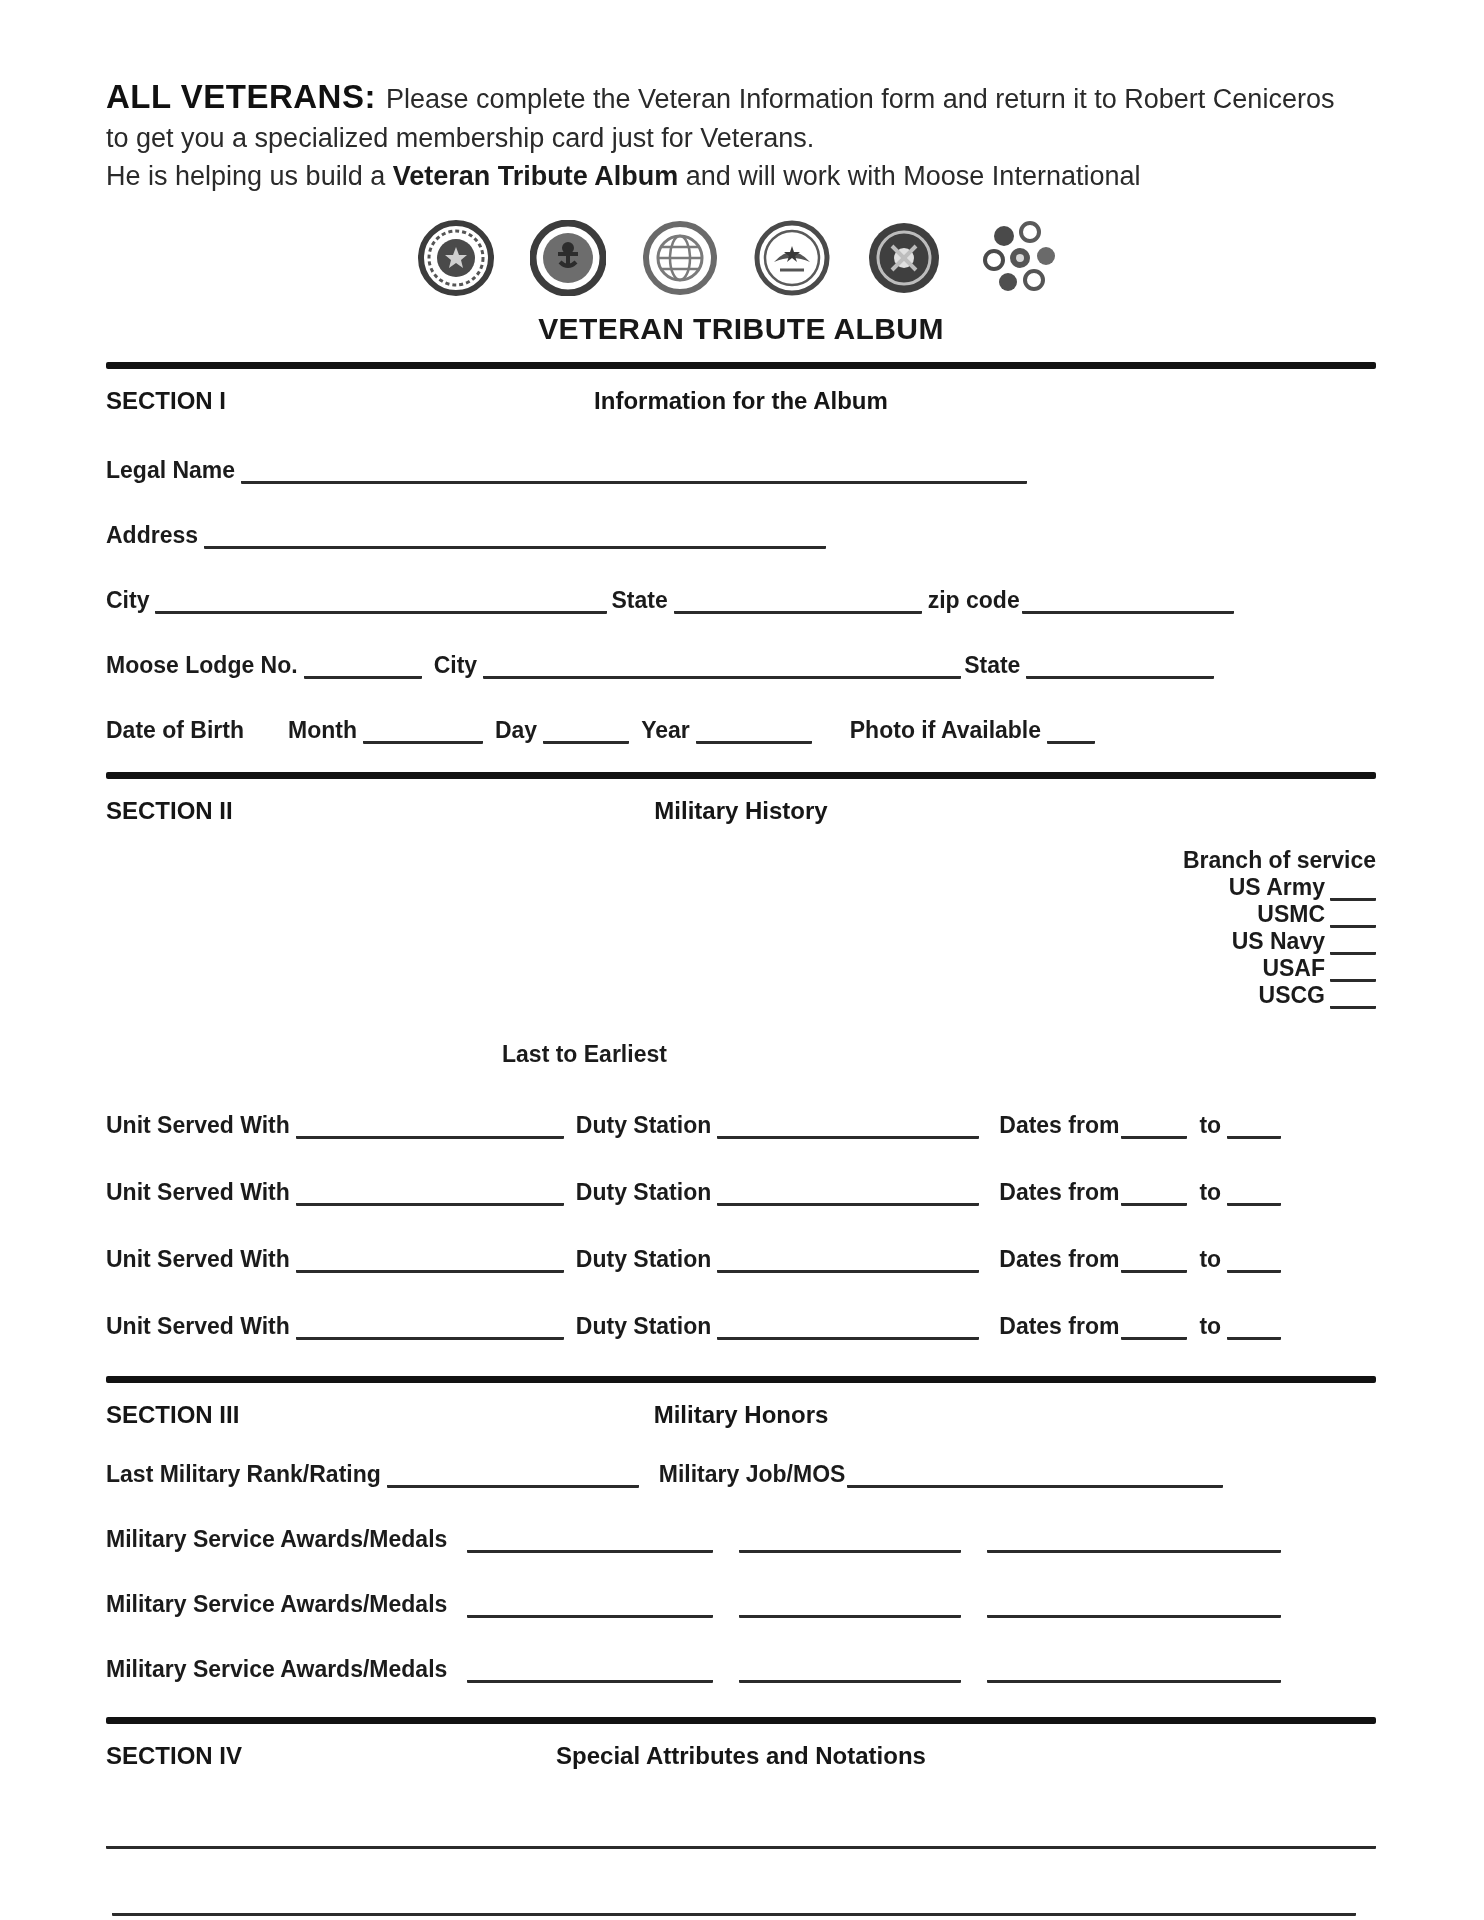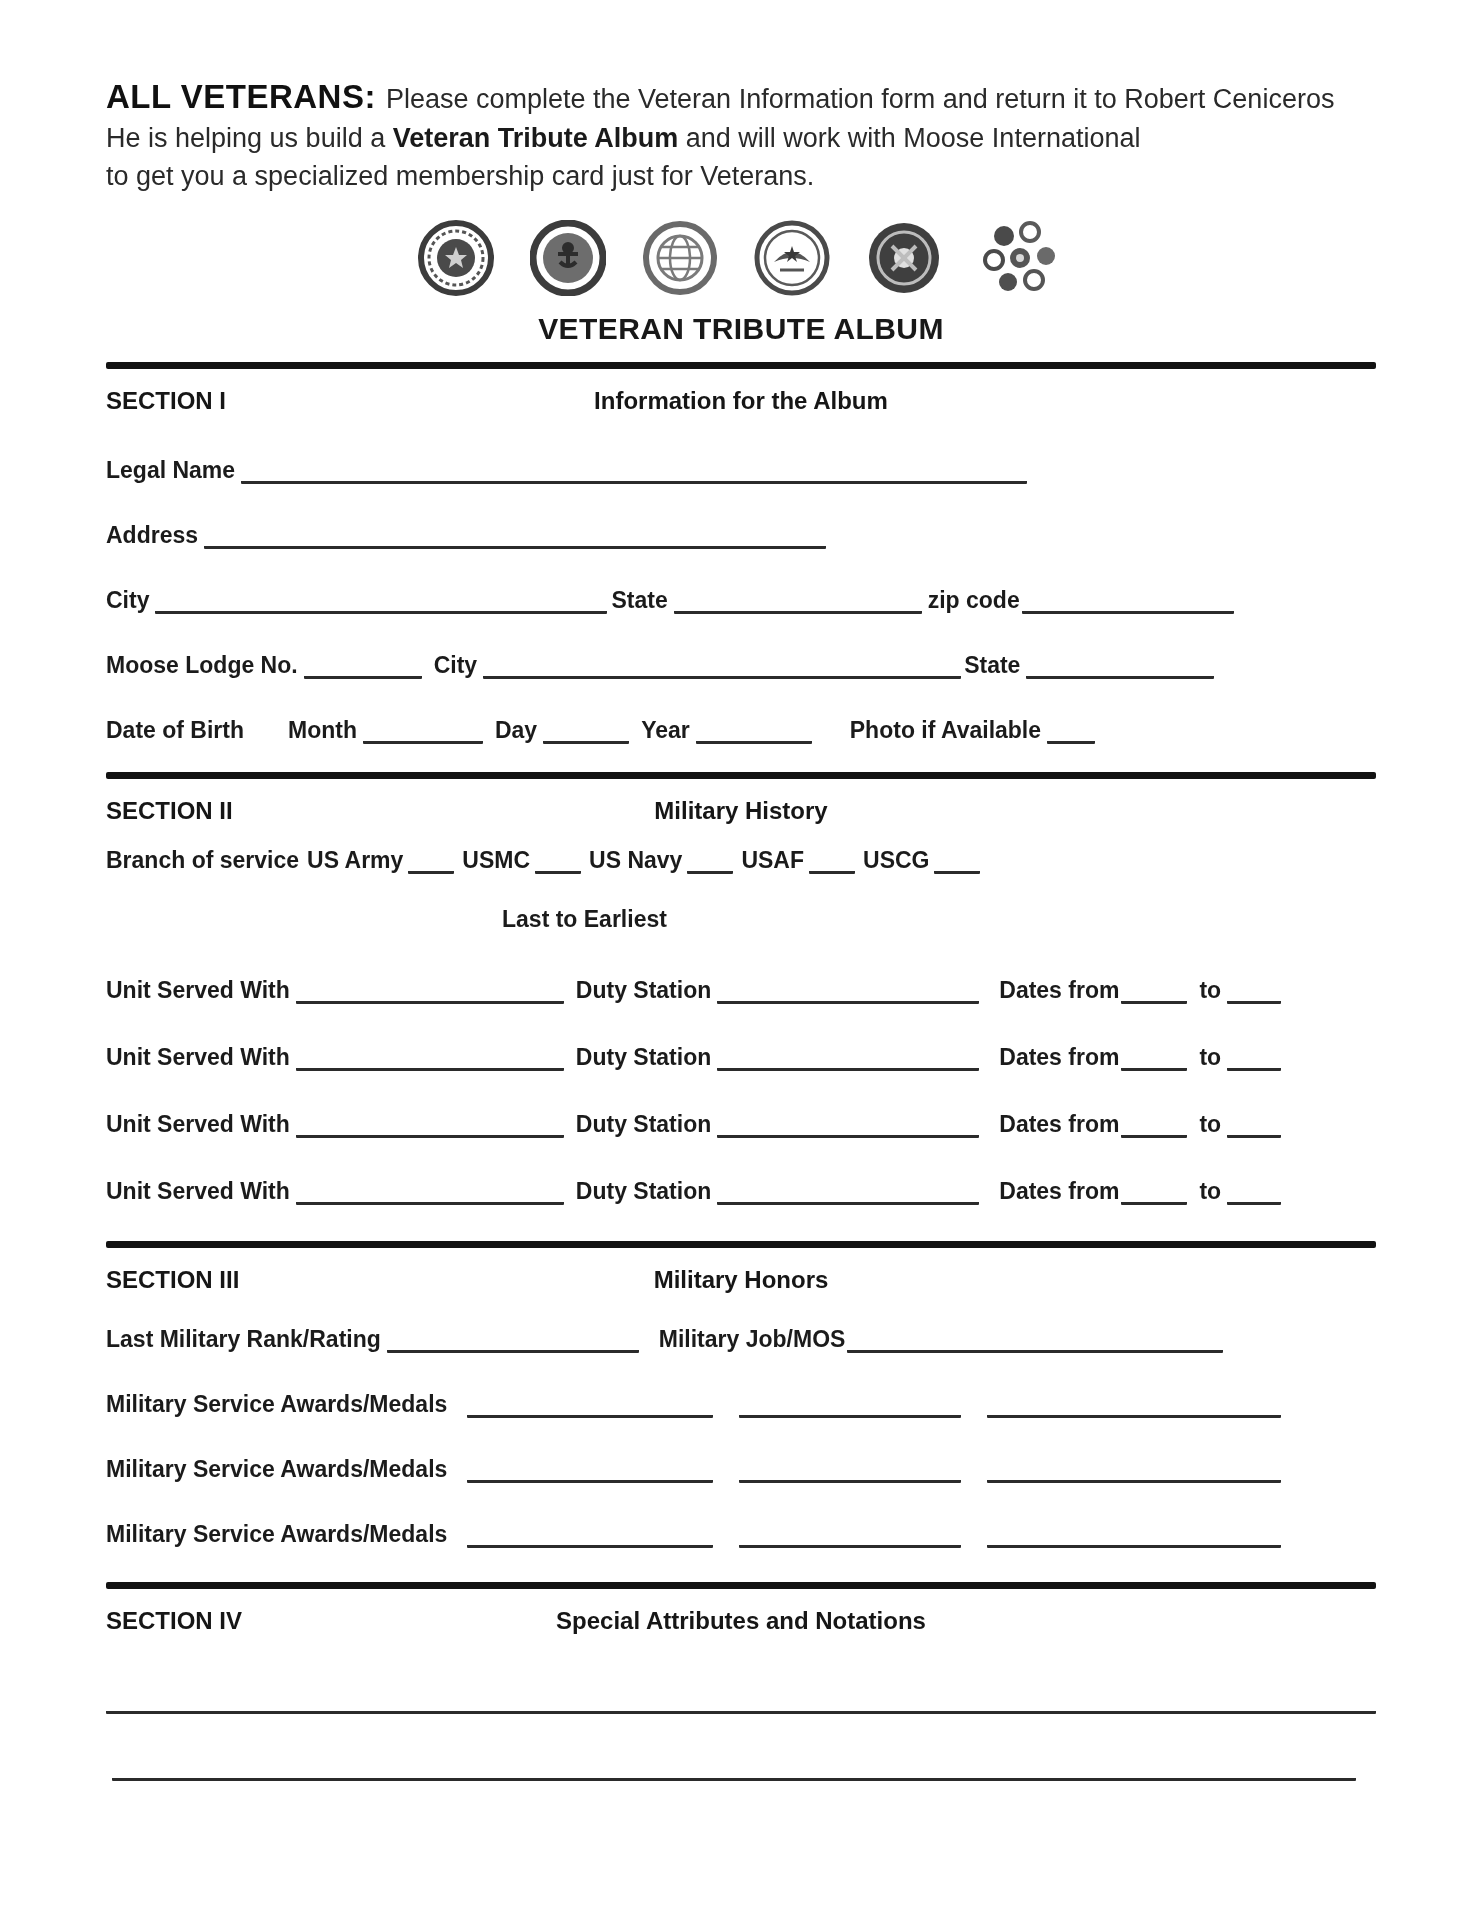--- a/index.html
+++ b/index.html
@@ -25,36 +25,36 @@
   
   .sec-head{position:relative;margin-top:18px;height:34px;}
   .sec-label{position:absolute;left:0;top:0;font-weight:700;font-size:24px;color:#161616;}
   .sec-title{display:block;text-align:center;font-weight:700;font-size:24px;color:#161616;}
   
   .frow{display:flex;align-items:flex-end;font-size:23px;font-weight:700;color:#1b1b1b;white-space:nowrap;}
   .bl{border-bottom:3px solid #2b2b2b;height:24px;flex:none;margin-left:6px;border-radius:1px;}
   .lbl{flex:none;}
   .lbl.after{margin-left:12px;}
   .mt36{margin-top:36px;text-align:right;} .mt38{margin-top:38px;} .mt40{margin-top:40px;}
-  .mt44{margin-top:44px;} .mt26{margin-top:26px;} .mt16{margin-top:16px;} .mt46{margin-top:46px;}
+  .mt44{margin-top:44px;} .mt26{margin-top:26px;} .mt16{margin-top:16px;flex-direction:column;} .mt46{margin-top:46px;}
   .order-note{margin-top:32px;font-size:23px;font-weight:700;padding-left:396px;color:#1b1b1b;}
   .branch-group{display:flex;align-items:flex-end;margin-left:8px;}
   .branch-group:first-of-type{margin-left:100px;}
   .branch-line{width:46px;margin-left:5px;}
   .grow{flex:1 1 auto;}
 </style>
 </head>
 <body>
 
 <div class="page">
 
   <div class="intro">
     <p><span class="intro-bold">ALL VETERANS:</span><span>Please complete the Veteran Information form and return it to Robert Ceniceros</span></p>
+    <p>to get you a specialized membership card just for Veterans.</p>
     <p><span>He is helping us build a </span><span class="b">Veteran Tribute Album</span><span> and will work with Moose International</span></p>
-    <p>to get you a specialized membership card just for Veterans.</p>
   </div>
 
   <div class="seals">
     <span>
       <svg width="76" height="76" viewBox="0 0 76 76">
         <circle cx="38" cy="38" r="35" fill="none" stroke="#3c3c3c" stroke-width="6"></circle>
         <circle cx="38" cy="38" r="27" fill="none" stroke="#555" stroke-width="3" stroke-dasharray="4 3"></circle>
         <circle cx="38" cy="38" r="19" fill="#4a4a4a"></circle>
         <path d="M38 27 L41 35 L49 35 L43 40 L45 48 L38 43 L31 48 L33 40 L27 35 L35 35 Z" fill="#cfcfcf"></path>
       </svg>

